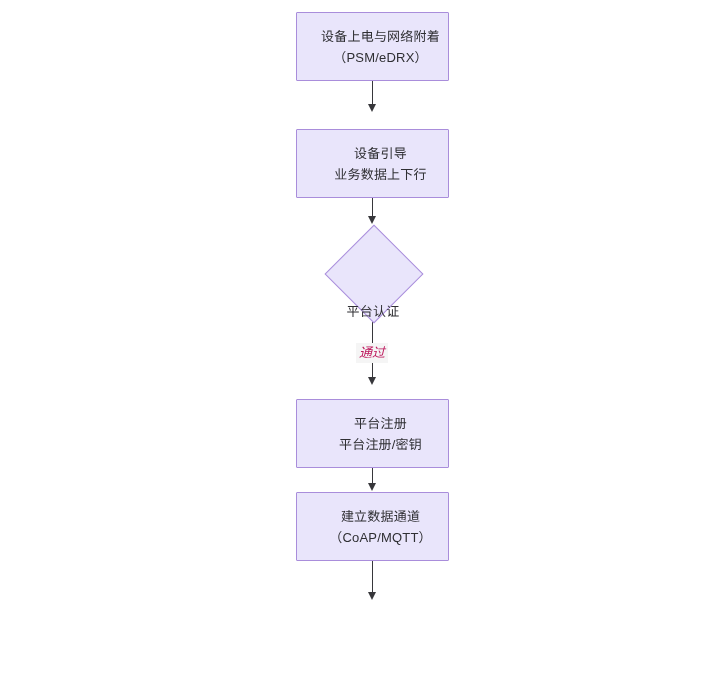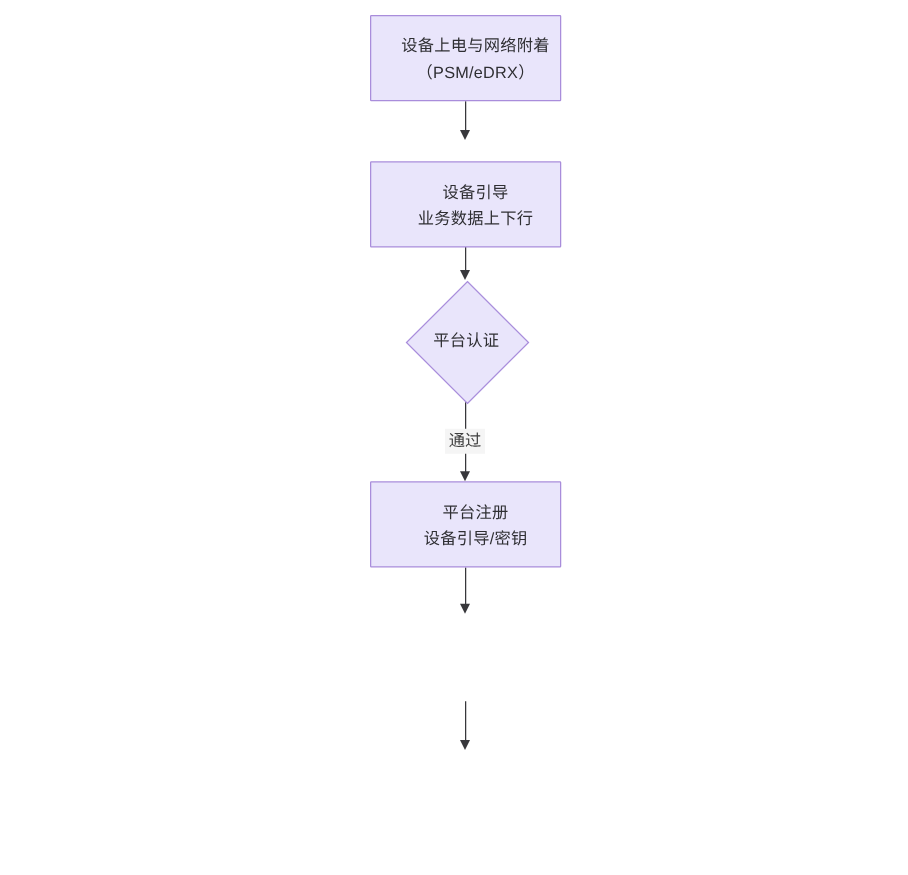--- a/index.html
+++ b/index.html
@@ -57,20 +57,21 @@
   }
 
   
   .node.decision {
     left: 325px;
     top: 225px;
     width: 96px;
     height: 96px;
     background: transparent;
     border: 0;
+    justify-content: flex-end;
   }
   .diamond-shape {
     position: absolute;
     left: 50%;
     top: 50%;
     width: 68px;
     height: 68px;
     margin-left: -34px;
     margin-top: -34px;
     background: #e9e5fb;
@@ -106,26 +107,27 @@
     border-top: 8px solid #37373b;
     z-index: 2;
   }
 
   
   .edge-label {
     position: absolute;
     left: 372px;
     transform: translateX(-50%);
     background: #f5f5f5;
-    color: #404040;
+    color: #be185d;
     font-size: 13px;
     line-height: 18px;
     padding: 1px 3px;
     white-space: nowrap;
     z-index: 4;
+    font-style: italic;
   }
 </style>
 </head>
 <body>
 
 <div id="canvas">
 
   <div class="node process" style="top:12px;">
     <span class="line">设备上电与网络附着</span>
     <span class="line">（PSM/eDRX）</span>
@@ -144,26 +146,30 @@
 
   <div class="node decision">
     <div class="diamond-shape"></div>
     <div class="diamond-label">平台认证</div>
   </div>
 
   <div class="edge" style="top:321px;height:60px;"></div>
   <div class="edge-label" style="top:343px;">通过</div>
   <div class="arrowhead" style="top:377px;"></div>
 
-  <div class="node process" style="top:385px;text-align:center;">
+  <div class="node process" style="top:399px;text-align:center;">
     <span class="line">平台注册</span>
-    <span class="line">设备引导/密钥</span>
+    <span class="line">平台注册/密钥</span>
   </div>
 
   <div class="edge" style="top:454px;height:30px;"></div>
   <div class="arrowhead" style="top:483px;"></div>
 
+  <div class="node process" style="top:492px;">
+    <span class="line">建立数据通道</span>
+    <span class="line">（CoAP/MQTT）</span>
+  </div>
 
   <div class="edge" style="top:561px;height:32px;"></div>
   <div class="arrowhead" style="top:592px;"></div>
 
 
 </div>
 
 </body></html>

